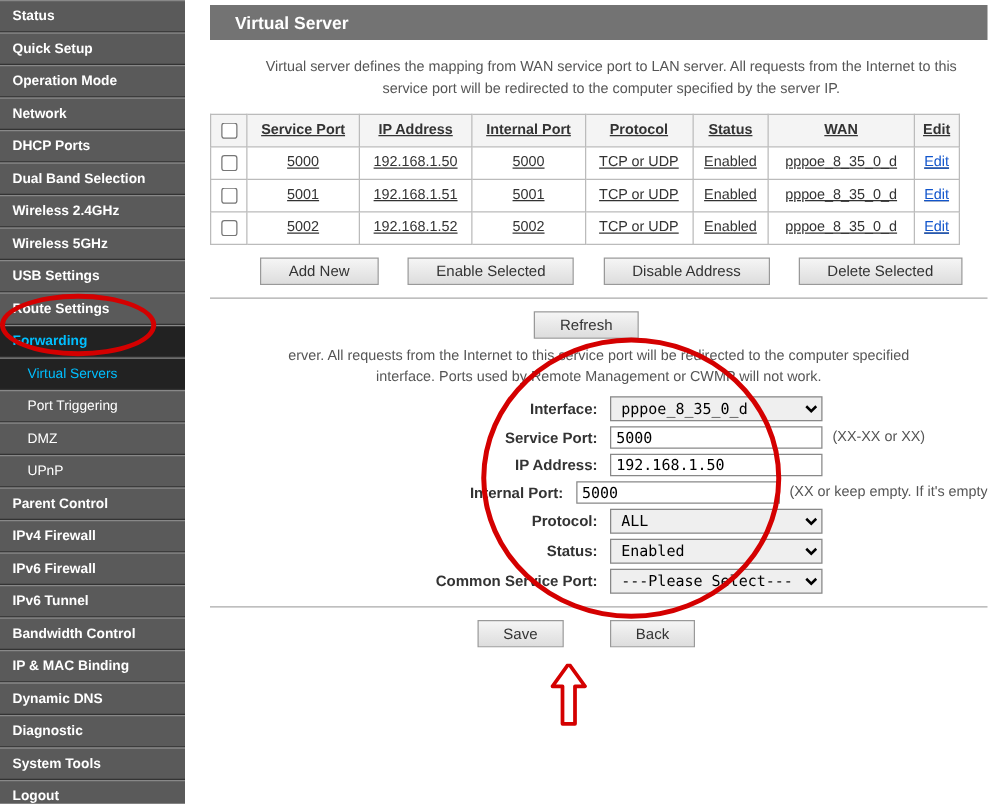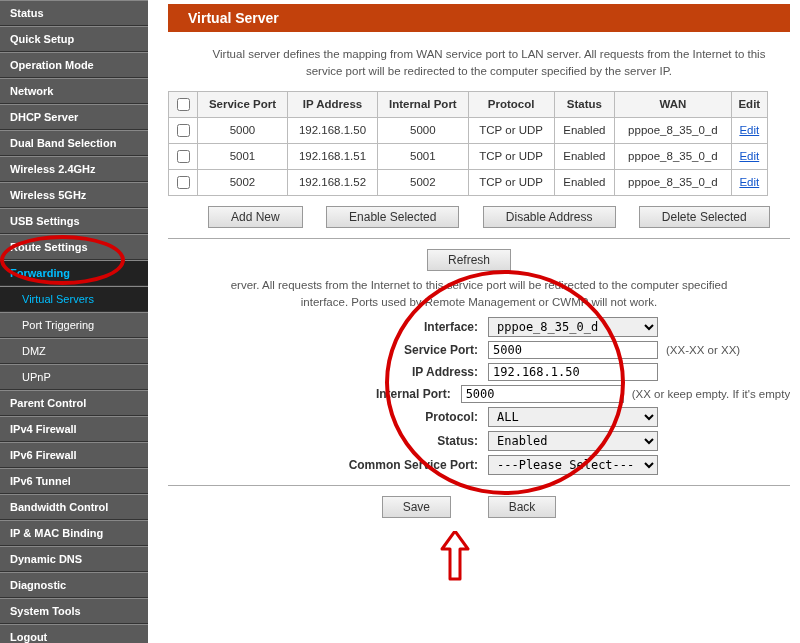--- a/index.html
+++ b/index.html
@@ -42,39 +42,40 @@
   }
   .sidebar .item.sub.active {
     color: #00bfff;
   }
   .content {
     flex: 1;
     padding: 0 10px 10px 20px;
     overflow: hidden;
   }
   .titlebar {
-    background: #c2410c;
+    background: #737373;
     color: #fff;
     font-weight: bold;
     font-size: 14px;
     padding: 6px 20px;
     margin: 4px 0 14px 0;
   }
   .desc {
     padding: 0 10px 0 30px;
     font-size: 11.5px;
     line-height: 1.5;
     color: #555;
     text-align: center;
   }
   table.vs {
     width: 600px;
     border-collapse: collapse;
     margin: 10px 0 10px 0;
     font-size: 11.5px;
+    text-decoration: underline;
   }
   table.vs th, table.vs td {
     border: 1px solid #bbb;
     padding: 3px 4px;
     text-align: center;
     white-space: nowrap;
   }
   table.vs th {
     background: #f4f4f4;
     font-weight: bold;
@@ -154,21 +155,21 @@
 <body>
 
 <div class="wrapper">
 <div class="layout">
 
   <div class="sidebar">
     <div class="item">Status</div>
     <div class="item">Quick Setup</div>
     <div class="item">Operation Mode</div>
     <div class="item">Network</div>
-    <div class="item">DHCP Server</div>
+    <div class="item">DHCP Ports</div>
     <div class="item">Dual Band Selection</div>
     <div class="item">Wireless 2.4GHz</div>
     <div class="item">Wireless 5GHz</div>
     <div class="item">USB Settings</div>
     <div class="item">Route Settings</div>
     <div class="item active">Forwarding</div>
     <div class="item sub active">Virtual Servers</div>
     <div class="item sub">Port Triggering</div>
     <div class="item sub">DMZ</div>
     <div class="item sub">UPnP</div>

